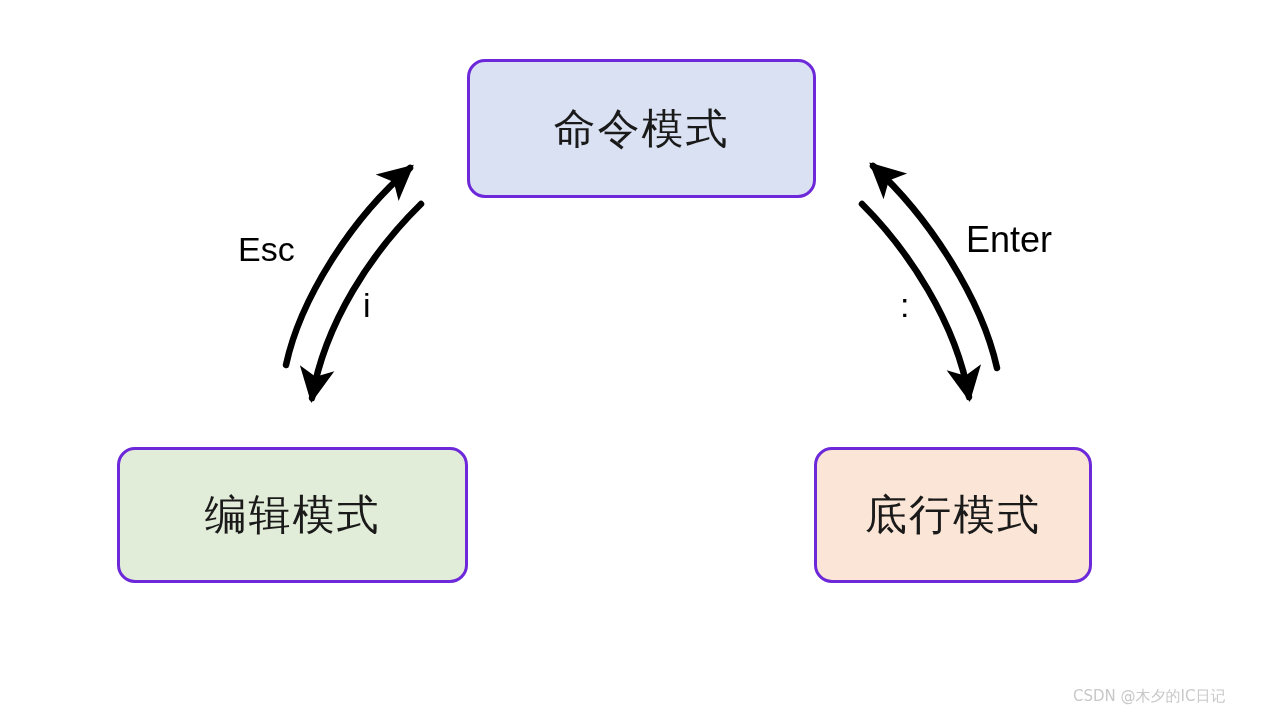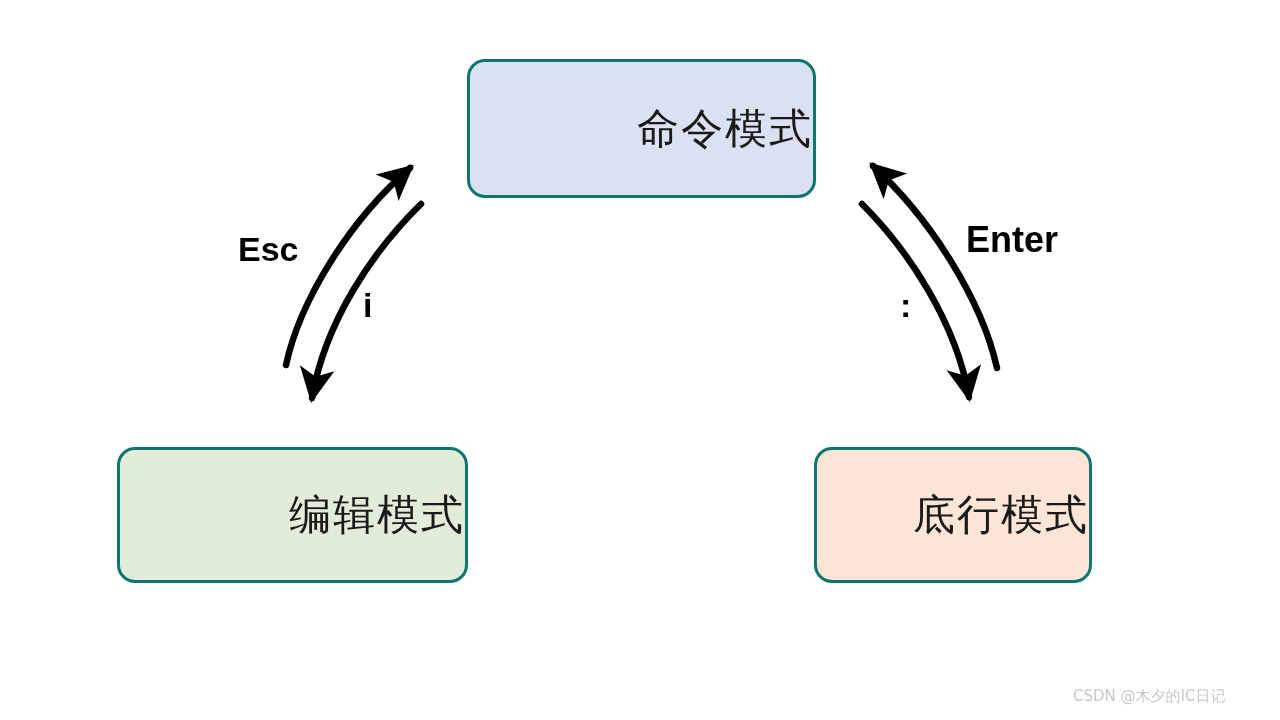--- a/index.html
+++ b/index.html
@@ -19,25 +19,25 @@
     position: absolute;
     left: 0;
     top: 0;
     width: 1280px;
     height: 720px;
   }
 
   .node-box {
     position: absolute;
     box-sizing: border-box;
-    border: 3px solid #0f766e;
+    border: 3px solid #6d28d9;
     border-radius: 18px;
     display: flex;
     align-items: center;
-    justify-content: flex-end;
+    justify-content: center;
   }
   .node-label {
     font-size: 42px;
     color: #1a1a1a;
     letter-spacing: 2px;
     font-family: "DejaVu Sans", "Liberation Sans", sans-serif;
     font-weight: 400;
     line-height: 1;
     white-space: nowrap;
   }
@@ -56,21 +56,21 @@
   }
   #node-lastline {
     left: 814px;
     top: 447px;
     width: 278px;
     height: 136px;
   }
 
   .edge-label {
     position: absolute;
-    font-weight: bold;
+    font-weight: normal;
     color: #000000;
     white-space: nowrap;
     font-family: "Liberation Sans", "DejaVu Sans", sans-serif;
     line-height: 1;
   }
   #label-esc {
     left: 238px;
     top: 232px;
     font-size: 34px;
   }

